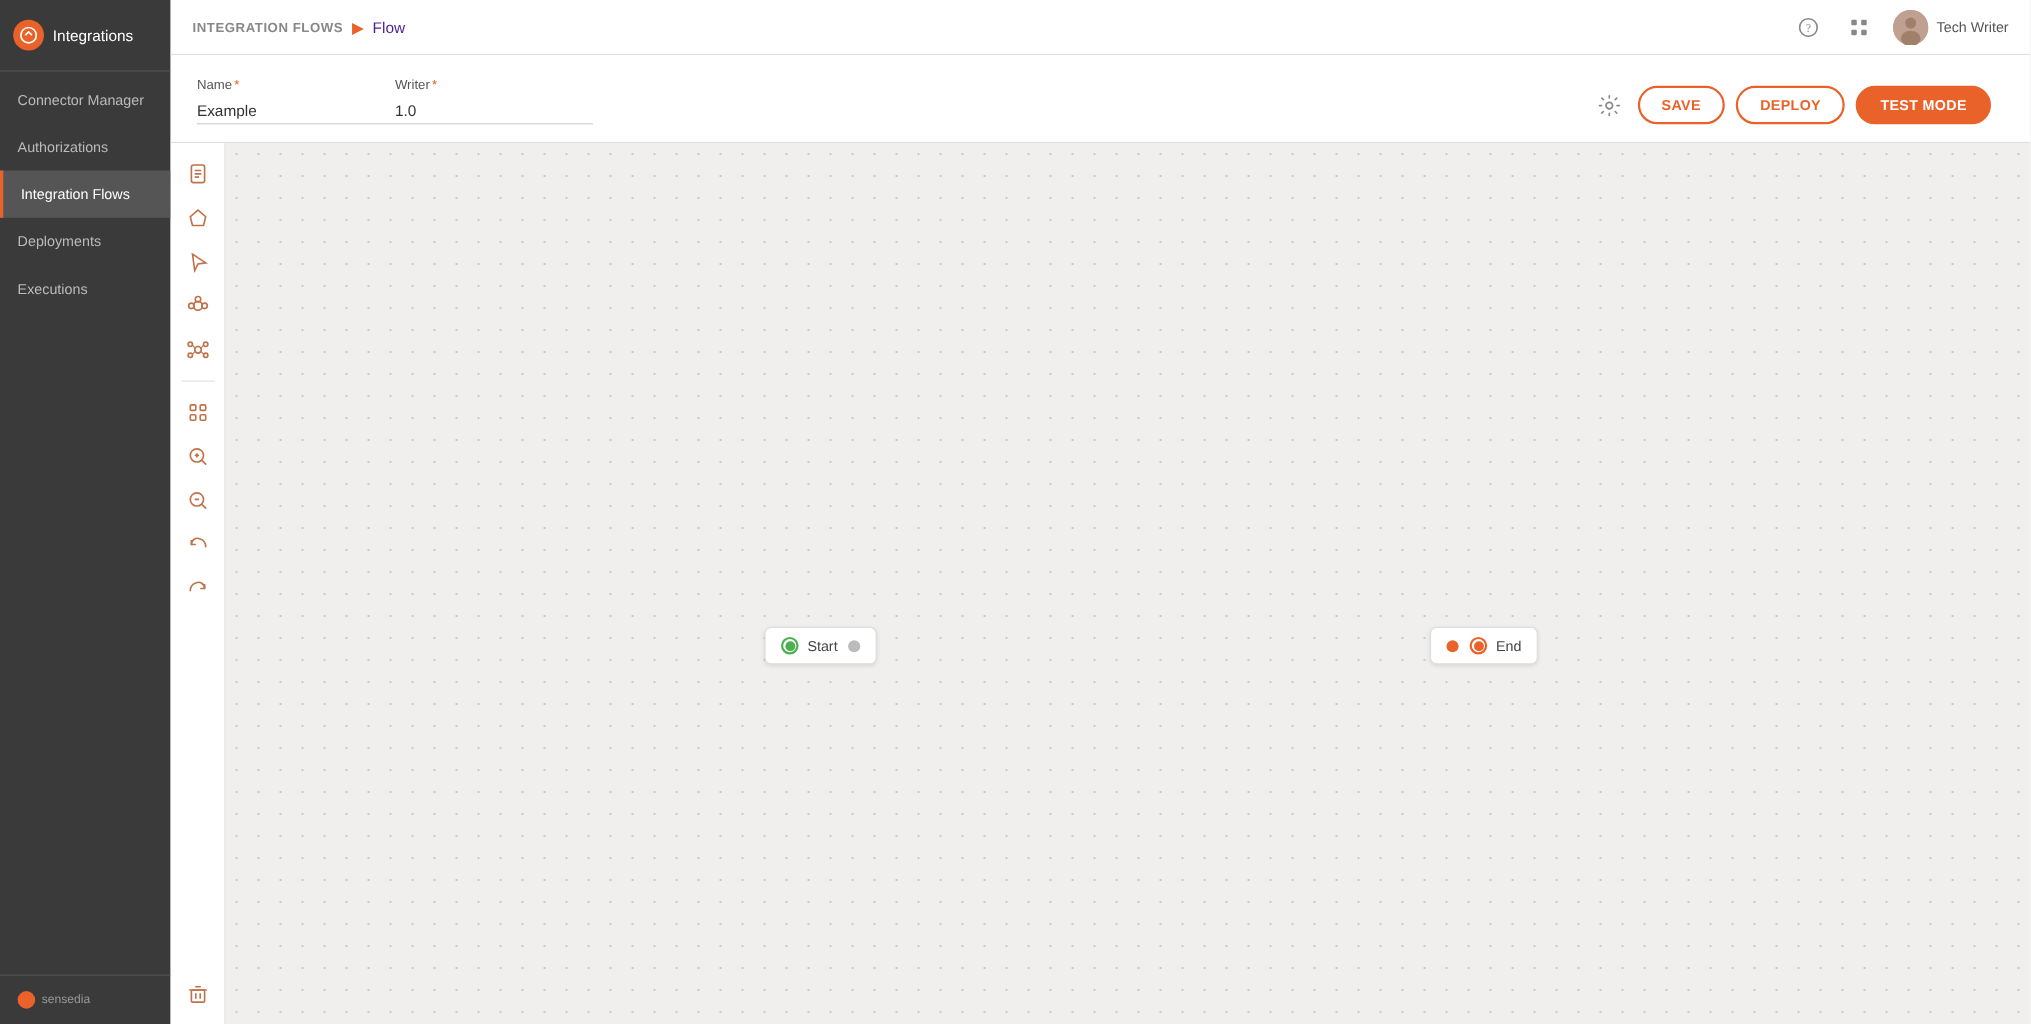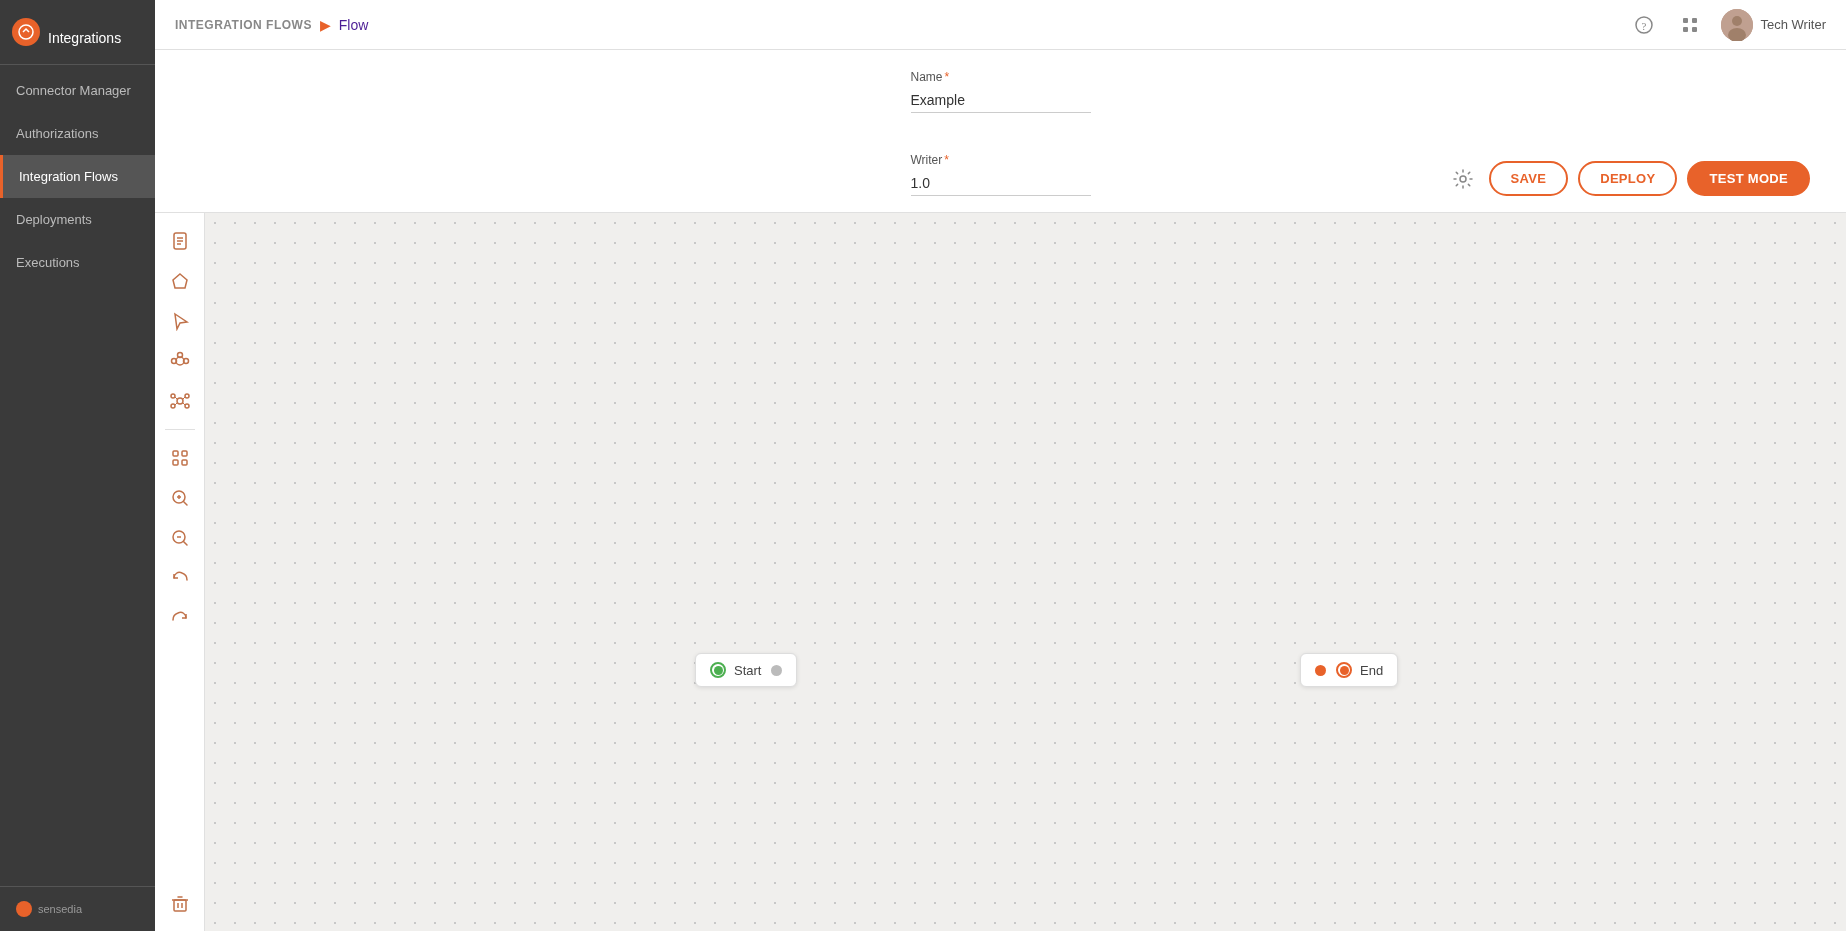--- a/index.html
+++ b/index.html
@@ -10,21 +10,21 @@
       width: 155px;
       min-width: 155px;
       background: #3a3a3a;
       display: flex;
       flex-direction: column;
       height: 100%;
       color: #ccc;
     }
     .sidebar-logo {
       display: flex;
-      align-items: flex-end;
+      align-items: center;
       padding: 18px 12px;
       gap: 8px;
       border-bottom: 1px solid #555;
     }
     .sidebar-logo-icon {
       width: 28px;
       height: 28px;
       background: #e8622a;
       border-radius: 50%;
       display: flex; align-items: center; justify-content: center;
@@ -138,24 +138,22 @@
       color: white; font-size: 13px;
     }
     .user-name { font-size: 13px; color: #555; text-align: right; }
 
     
     .form-area {
       background: #fff;
       padding: 20px 24px 16px;
       border-bottom: 1px solid #e0e0e0;
       display: flex;
-      align-items: center;
-      gap: 40px;
+      align-items: flex-start;
       position: relative;
-      flex-direction: column;
     }
     .form-group { display: flex; flex-direction: column; gap: 4px; }
     .form-label {
       font-size: 12px;
       color: #555;
       font-weight: 500;
     }
     .required-star { color: #e8622a; margin-left: 2px; }
     .form-input {
       border: none;

